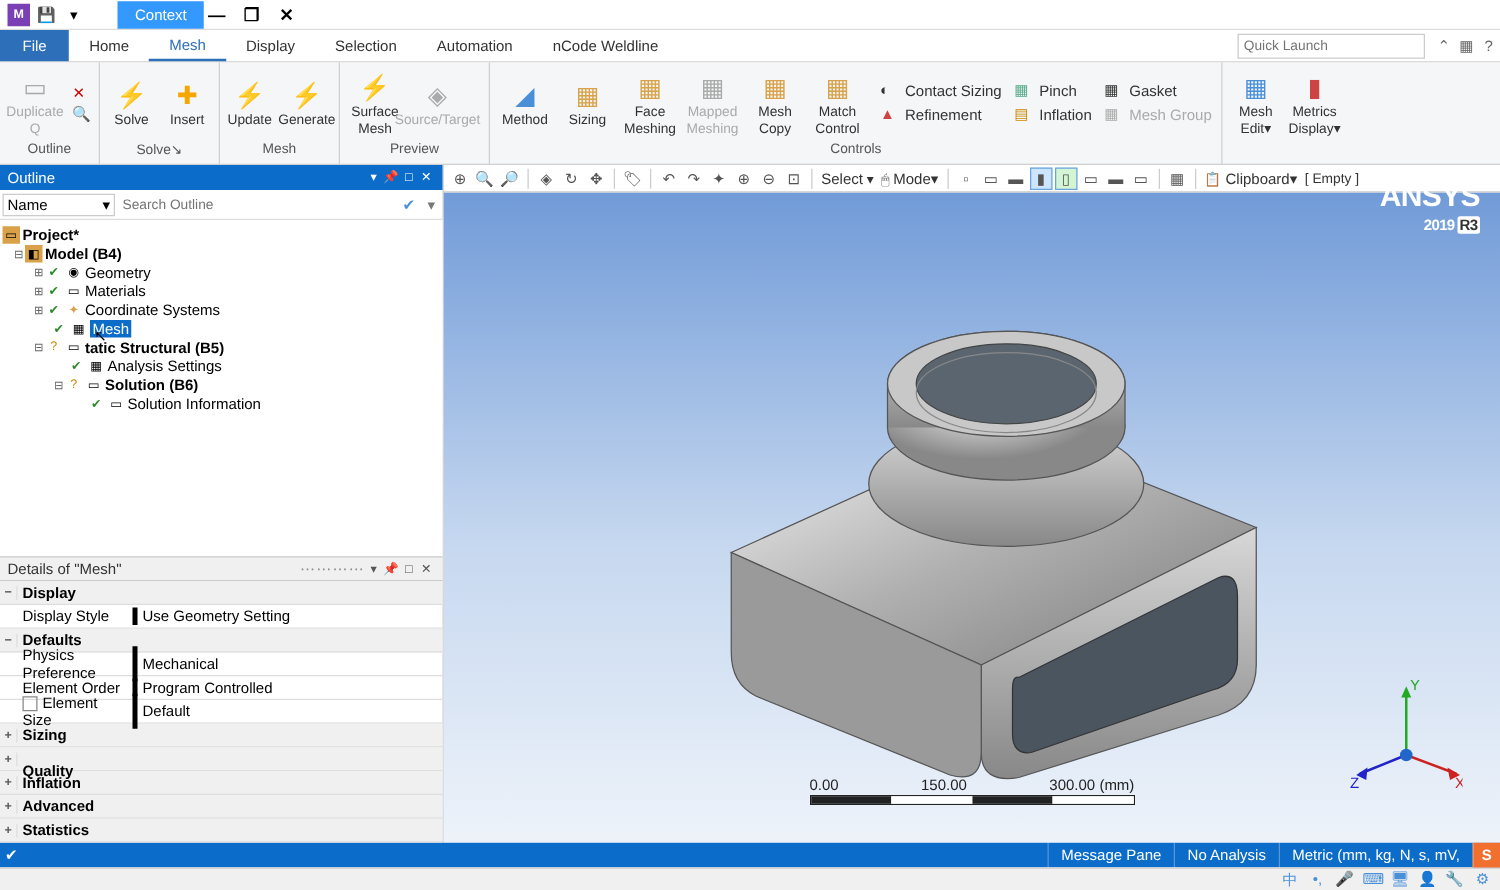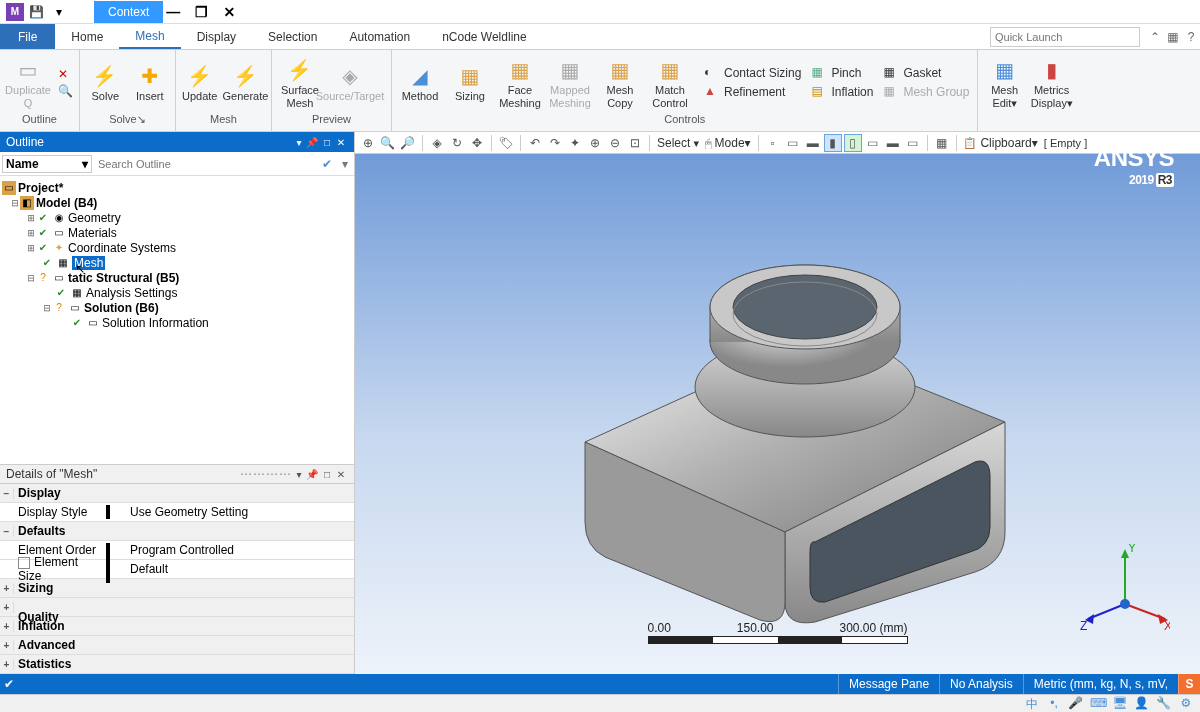--- a/index.html
+++ b/index.html
@@ -29,49 +29,49 @@
 .rbtn-small { display:flex; align-items:center; gap:4px; padding:1px 4px; cursor:pointer; color:#333; font-size:11px; white-space:nowrap; }
 .rbtn-small.disabled { color:#aaa; }
 .rbtn-small .ico { width:16px; height:16px; }
 .stack { display:flex; flex-direction:column; gap:1px; }
 .workspace { display:flex; height:calc(712px - 24px - 26px - 82px - 20px - 18px); }
 .left-panel { width:355px; display:flex; flex-direction:column; border-right:1px solid #ccc; }
 .panel-header { height:20px; background:#0b6cc9; color:#fff; display:flex; align-items:center; padding:0 6px; font-size:12px; }
 .panel-header .title { flex:1; }
 .panel-header .ctl { width:14px; text-align:center; cursor:pointer; font-size:10px; }
 .filter-row { height:24px; display:flex; align-items:center; border-bottom:1px solid #ddd; }
-.filter-row .name-dd { width:90px; border:1px solid #ccc; margin:2px; padding:1px 3px; font-size:11px; display:flex; justify-content:space-between; align-items:center;font-weight:bold;}
+.filter-row .name-dd { width:90px; border:1px solid #ccc; margin:2px; padding:1px 3px; font-size:11px; display:flex; justify-content:space-between; align-items:center;}
 .filter-row .search-inp { flex:1; border:none; padding:0 4px; color:#999; font-size:11px; }
 .filter-row .fi { width:18px; text-align:center; color:#777; cursor:pointer; }
 .tree { flex:1; overflow:auto; padding:4px 2px; font-size:12px; background:#fff; }
 .tree .node { display:flex; align-items:center; height:15px; white-space:nowrap; }
 .tree .exp { width:10px; text-align:center; color:#666; font-size:9px; cursor:pointer; }
 .tree .ico { width:14px; height:14px; margin-right:2px; display:inline-flex; align-items:center; justify-content:center; font-size:10px;}
 .tree .lbl.bold { font-weight:bold; }
 .tree .sel { background:#0b6cc9; color:#fff; padding:0 2px; }
 .tree .highlight { position:relative; }
 .tree .highlight::before { content:""; position:absolute; left:-6px; top:-6px; width:32px; height:28px; background:radial-gradient(circle,#fff200 0%,#ffd400 60%,transparent 75%); border-radius:50%; z-index:-1; }
 .details-header { height:20px; background:#f0f0f0; border-top:1px solid #ccc; border-bottom:1px solid #ccc; display:flex; align-items:center; padding:0 6px; color:#333;}
 .details-header .title { flex:1; font-size:12px; }
 .details-header .dots { margin-left:4px; color:#888; letter-spacing:1px;}
 .details-header .ctl { width:14px; text-align:center; cursor:pointer; font-size:10px; color:#555;}
 .details-grid { flex:0 0 auto; }
 .dg-row { display:flex; border-bottom:1px solid #ddd; height:19px; align-items:center; }
 .dg-row.cat { background:#f0f0f0; font-weight:bold; }
 .dg-exp { width:14px; text-align:center; border-right:1px solid #ddd; color:#555; font-size:10px; cursor:pointer;}
 .dg-key { width:96px; padding:0 4px; border-right:4px solid #000000; }
-.dg-val { flex:1; padding:0 4px;margin-left:16px; }
+.dg-val { flex:1; padding:0 4px; }
 .dg-chk { width:12px; height:12px; border:1px solid #888; margin-right:4px; display:inline-block; vertical-align:middle;}
 .viewport { flex:1; position:relative; background:linear-gradient(#6a96d6 0%,#c5d7ef 55%, #eef3fa 100%); }
 .view-toolbar { height:22px; background:#f3f3f3; border-bottom:1px solid #ccc; display:flex; align-items:center; gap:2px; padding:0 4px; }
 .view-toolbar .sep { width:1px; height:16px; background:#ccc; margin:0 3px;}
 .view-toolbar .tb { width:18px; height:18px; display:flex; align-items:center; justify-content:center; cursor:pointer; font-size:12px; color:#555; }
 .view-toolbar .tb.active { background:#cde5ff; border:1px solid #6aa5e0; }
 .view-toolbar .txt { font-size:11px; color:#333; padding:0 2px; cursor:pointer;}
-.brand { position:absolute; top:12px; right:26px; text-align:right; color:#fff; font-weight:bold; letter-spacing:-0.5px; }
+.brand { position:absolute; top:12px; right:16px; text-align:right; color:#fff; font-weight:bold; letter-spacing:-0.5px; }
 .brand .a { font-size:24px; }
 .brand .y { font-size:13px; }
 .brand .y .r { background:#fff; color:#333; padding:0 2px; border-radius:2px; margin-left:2px; font-weight:bold;}
 .triad { position:absolute; bottom:40px; right:30px; width:90px; height:90px; }
 .scalebar { position:absolute; bottom:30px; left:50%; transform:translateX(-50%); text-align:center; font-size:10px; color:#222;}
 .scalebar .ticks { display:flex; justify-content:space-between; width:260px; margin-bottom:1px;}
 .scalebar .bar { width:260px; height:8px; display:flex; border:1px solid #222;}
 .scalebar .bar div { flex:1; }
 .scalebar .bar div:nth-child(odd){ background:#222;}
 .scalebar .bar div:nth-child(even){ background:#fff;}
@@ -347,20 +347,25 @@
           <div class="dg-exp"></div>
           <div class="dg-key">Display Style</div>
           <div class="dg-val">Use Geometry Setting</div>
         </div>
       <div class="dg-row cat">
           <div class="dg-exp">−</div>
           <div class="dg-key" style="flex:1;border:none;">Defaults</div>
         </div>
       <div class="dg-row">
           <div class="dg-exp"></div>
+          <div class="dg-key">Physics Preference</div>
+          <div class="dg-val">Mechanical</div>
+        </div>
+      <div class="dg-row">
+          <div class="dg-exp"></div>
           <div class="dg-key">Element Order</div>
           <div class="dg-val">Program Controlled</div>
         </div>
       <div class="dg-row">
           <div class="dg-exp"></div>
           <div class="dg-key"><span class="dg-chk"></span><span>Element Size</span></div>
           <div class="dg-val">Default</div>
         </div>
       <div class="dg-row cat">
           <div class="dg-exp">+</div>

